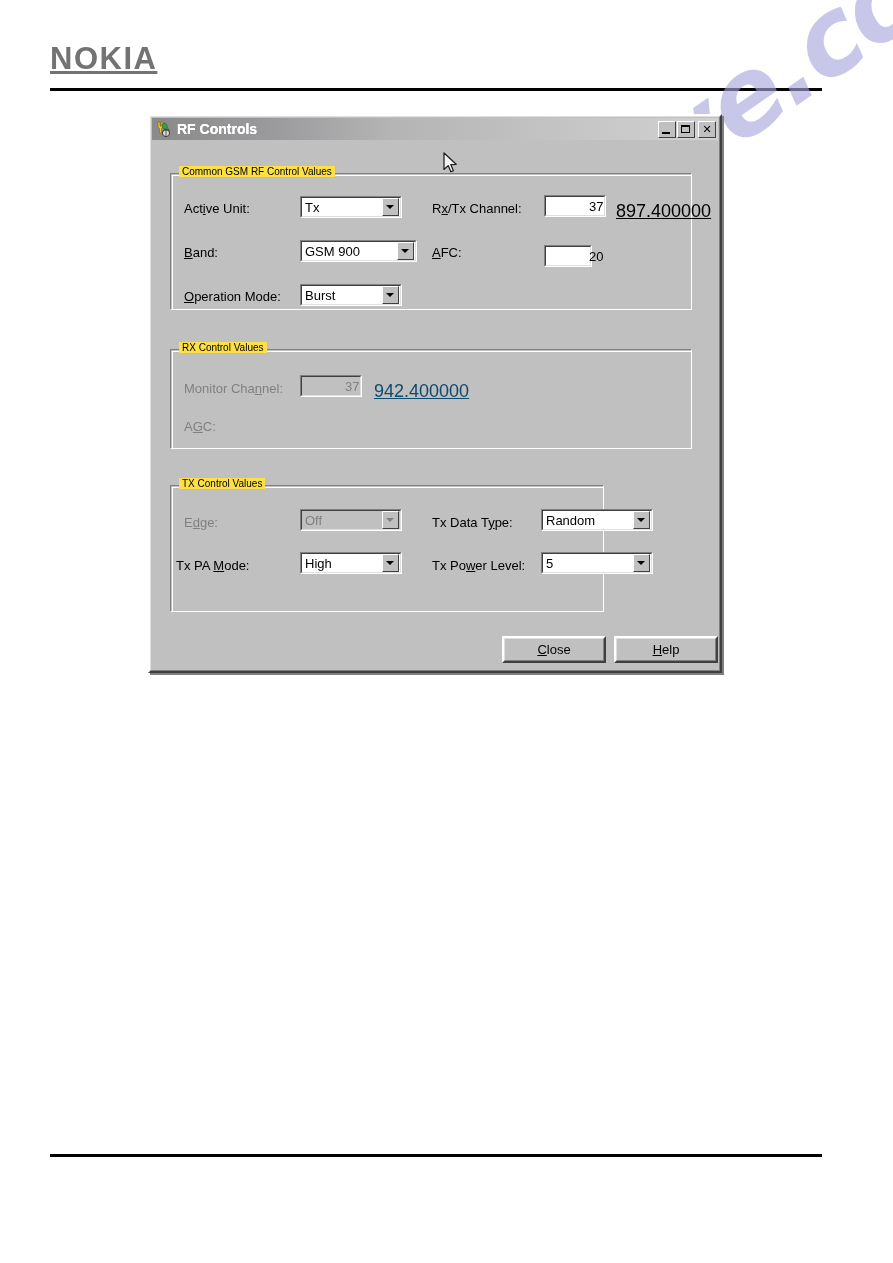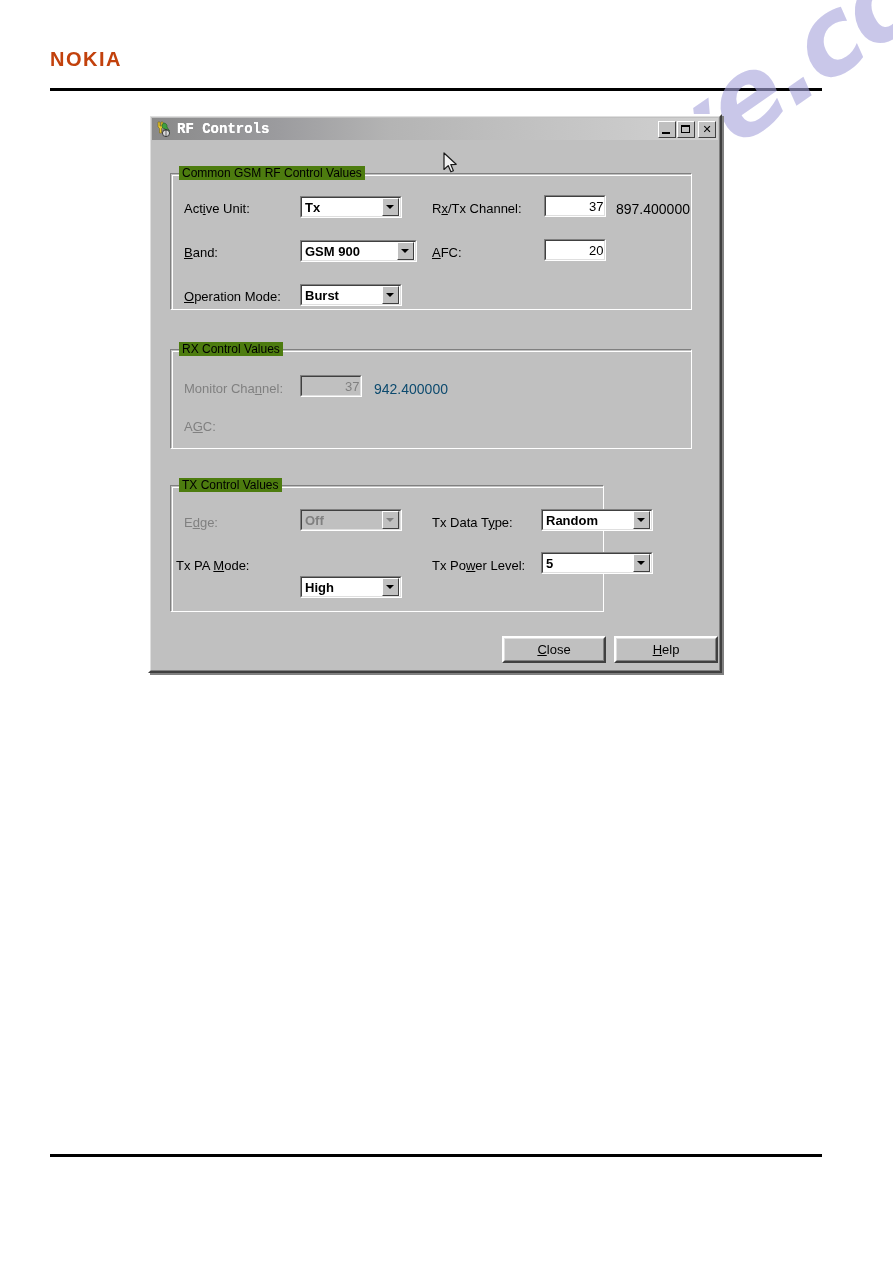--- a/index.html
+++ b/index.html
@@ -20,25 +20,26 @@
   #page {
     position: absolute;
     inset: 0;
     background: #ffffff;
   }
   #nokia-logo {
     position: absolute;
     left: 50px;
     top: 42px;
     font-family: "Liberation Sans", sans-serif;
-    font-size: 20px;
+    font-size: 31px;
     font-weight: bold;
     letter-spacing: 1.5px;
-    color: #c2410c;
+    color: #737373;
     line-height: 34px;
+    text-decoration: underline;
     -webkit-font-smoothing: none;
   }
   #rule-top {
     position: absolute;
     left: 50px;
     top: 88px;
     width: 772px;
     height: 3px;
     background: #000000;
   }
@@ -111,21 +112,21 @@
     height: 18px;
     position: relative;
     flex: 0 0 auto;
     margin-right: 4px;
   }
   .title-text {
     flex: 1 1 auto;
     color: #ffffff;
     font-size: 14px;
     font-weight: bold;
-    font-family: Liberation Mono, monospace;
+    font-family: Liberation Sans, sans-serif;
     white-space: nowrap;
     overflow: hidden;
     text-shadow: 0 0 0 #ffffff;
     padding-bottom: 1px;
   }
   .win-btns { display: flex; gap: 0; flex: 0 0 auto; }
   .win-btn {
     width: 18px;
     height: 17px;
     background: #c0c0c0;
@@ -193,23 +194,23 @@
     border-left-color: #ffffff;
     border-top-color: #ffffff;
     border-right-color: transparent;
     border-bottom-color: transparent;
     pointer-events: none;
   }
   .group-title {
     position: absolute;
     top: -8px;
     left: 8px;
-    background: #4d7c0f;
+    background: #fde047;
     padding: 0 3px;
-    font-size: 12px;
+    font-size: 10px;
     color: #000;
     white-space: nowrap;
     font-family: "Liberation Sans", sans-serif;
     z-index: 2;
   }
 
   
   .lbl {
     position: absolute;
     font-size: 13px;
@@ -226,21 +227,20 @@
     height: 22px;
     background: #ffffff;
     border-top: 1px solid #808080;
     border-left: 1px solid #808080;
     border-right: 1px solid #ffffff;
     border-bottom: 1px solid #ffffff;
     box-sizing: border-box;
     display: flex;
     align-items: center;
     cursor: default;
-    font-weight: bold;
   }
   .combo::before {
     content: "";
     position: absolute;
     left: 0; top: 0; right: 0; bottom: 0;
     border-top: 1px solid #404040;
     border-left: 1px solid #404040;
     border-right: 1px solid #dfdfdf;
     border-bottom: 1px solid #dfdfdf;
     pointer-events: none;
@@ -313,24 +313,25 @@
     color: #000;
     font-family: "Liberation Sans", sans-serif;
     position: relative;
     z-index: 1;
   }
   .textbox.disabled { background: #c0c0c0; }
   .textbox.disabled .val { color: #808080; }
 
   .readout {
     position: absolute;
-    font-size: 14px;
+    font-size: 18px;
     color: #000;
     white-space: nowrap;
     font-family: "Liberation Sans", sans-serif;
+    text-decoration: underline;
   }
   .readout.disabled { color: #0c4a6e; }
 
   .btn {
     position: absolute;
     height: 27px;
     background: #c0c0c0;
     border-top: 2px solid #ffffff;
     border-left: 2px solid #ffffff;
     border-right: 2px solid #404040;
@@ -435,21 +436,21 @@
           </span>
       </div>
 
       <div class="lbl" style="left:280px; top:60px;">R<u>x</u>/Tx Channel:</div>
       <div class="textbox" style="left:392px; top:54px; width:62px;">
         <span class="val">37</span>
       </div>
       <div class="readout" style="left:464px; top:60px;">897.400000</div>
 
       <div class="lbl" style="left:280px; top:104px;"><u>A</u>FC:</div>
-      <div class="textbox" style="left:392px; top:98px; width:62px;text-align:right;">
+      <div class="textbox" style="left:392px; top:104px; width:48px;text-align:right;">
         <span class="val">20</span>
       </div>
 
       <div class="groupbox" style="left:18px; top:208px; width:522px; height:100px;">
         <span class="group-title">RX Control Values</span>
       </div>
 
       <div class="lbl disabled" style="left:32px; top:240px;">Monitor Cha<u>n</u>nel:</div>
       <div class="textbox disabled" style="left:148px; top:234px; width:62px;">
         <span class="val">37</span>
@@ -464,21 +465,21 @@
 
       <div class="lbl disabled" style="left:32px; top:374px;">E<u>d</u>ge:</div>
       <div class="combo disabled" style="left:148px; top:368px; width:102px;">
         <span class="val">Off</span>
         <span class="arrow">
             <i></i>
           </span>
       </div>
 
       <div class="lbl" style="left:24px; top:417px;">Tx PA <u>M</u>ode:</div>
-      <div class="combo" style="left:148px; top:411px; width:102px;margin-top:24px;">
+      <div class="combo" style="left:148px; top:411px; width:102px;">
         <span class="val">High</span>
         <span class="arrow">
             <i></i>
           </span>
       </div>
 
       <div class="lbl" style="left:280px; top:374px;">Tx Data T<u>y</u>pe:</div>
       <div class="combo" style="left:389px; top:368px; width:112px;">
         <span class="val">Random</span>
         <span class="arrow">

